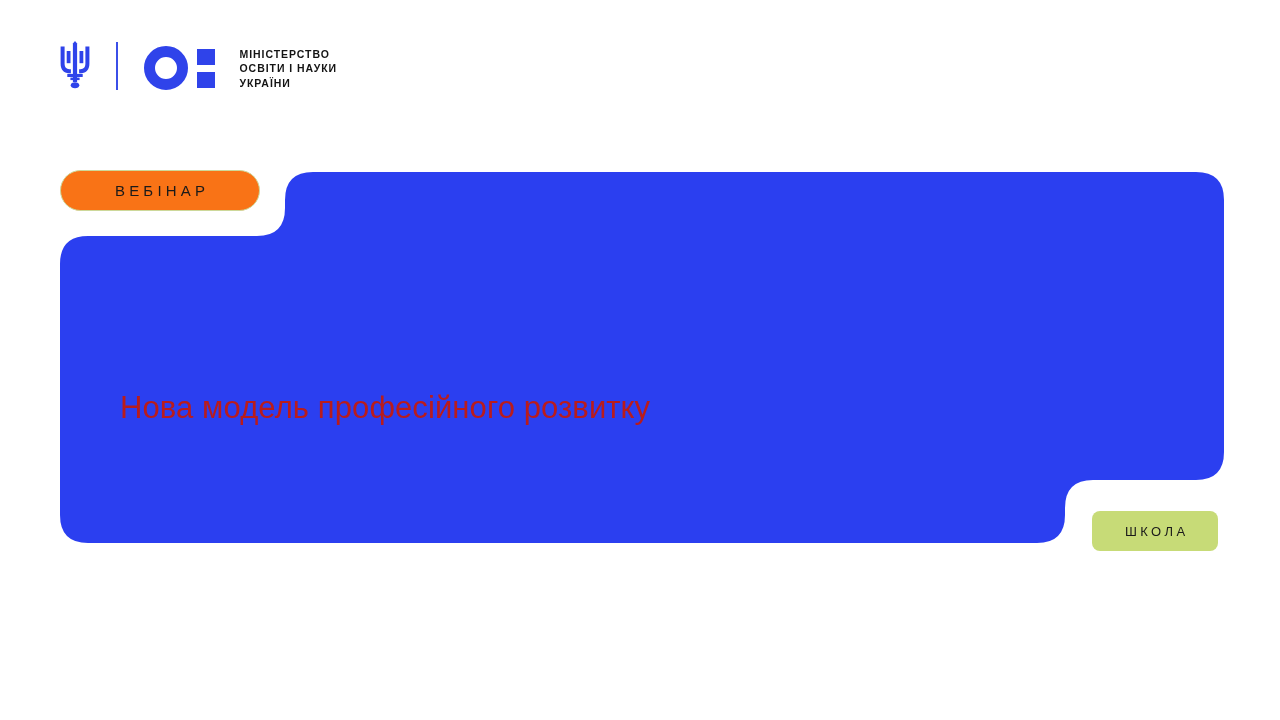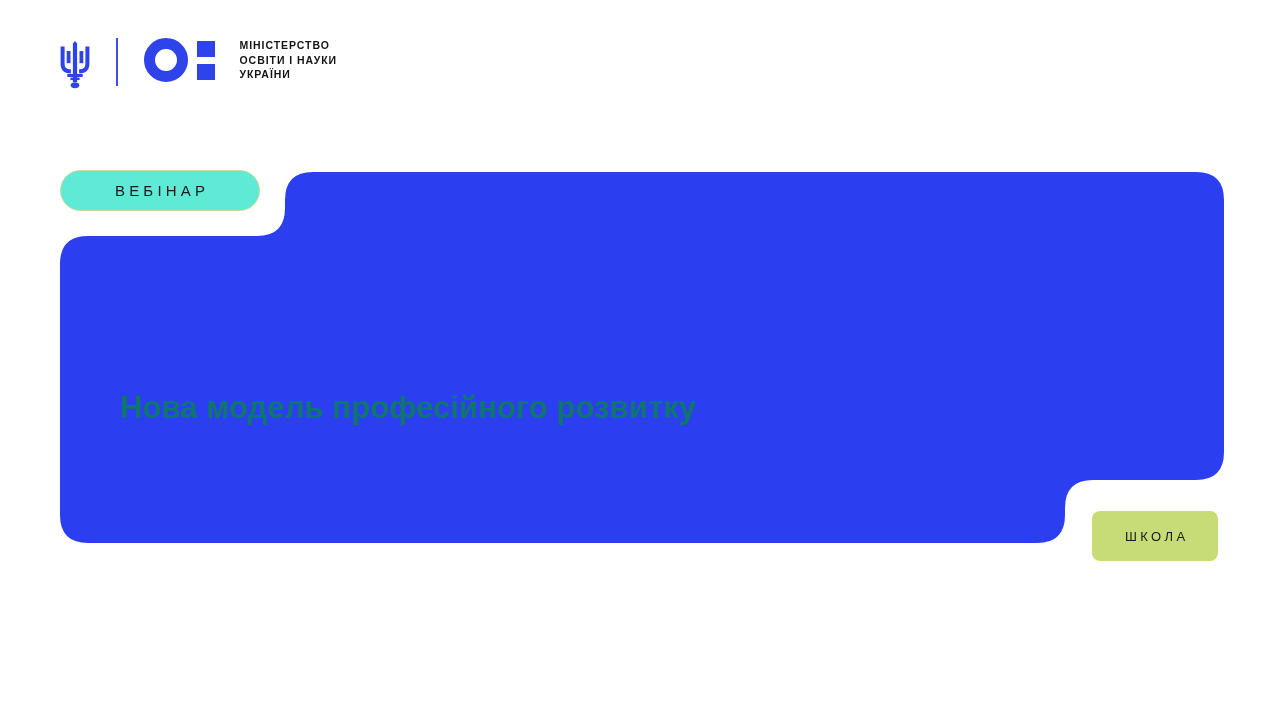--- a/index.html
+++ b/index.html
@@ -22,21 +22,21 @@
     inset: 0;
     background: #ffffff;
   }
 
   
   .logo-block {
     position: absolute;
     left: 58px;
     top: 38px;
     display: flex;
-    align-items: flex-start;
+    align-items: flex-end;
     gap: 12px;
   }
   .trident-wrap {
     width: 34px;
     height: 52px;
     display: block;
     flex: 0 0 auto;
   }
   .logo-divider {
     width: 1.5px;
@@ -99,39 +99,39 @@
   
   .tag-webinar {
     position: absolute;
     left: 60px;
     top: 170px;
     width: 200px;
     height: 41px;
     box-sizing: border-box;
     border: 1.4px solid #cdd89a;
     border-radius: 21px;
-    background: #5eead4;
+    background: #f97316;
     display: flex;
     align-items: center;
     justify-content: center;
     color: #1a1a1a;
     font-size: 15px;
     letter-spacing: 4.2px;
     text-indent: 4.2px;
     font-weight: 400;
     z-index: 5;
   }
 
   
   .tag-school {
     position: absolute;
     left: 1092px;
     top: 511px;
     width: 126px;
-    height: 50px;
+    height: 40px;
     box-sizing: border-box;
     border-radius: 8px;
     background: #c7db77;
     display: flex;
     align-items: center;
     justify-content: center;
     color: #1a1a1a;
     font-size: 13px;
     letter-spacing: 3.4px;
     text-indent: 3.4px;
@@ -151,23 +151,23 @@
     letter-spacing: -0.4px;
     line-height: 66px;
     white-space: nowrap;
     z-index: 4;
   }
   .subhead {
     position: absolute;
     left: 120px;
     top: 388px;
     width: 1000px;
-    color: #0f766e;
+    color: #b91c1c;
     font-size: 31px;
-    font-weight: 700;
+    font-weight: 400;
     letter-spacing: 0.1px;
     line-height: 40px;
     white-space: nowrap;
     z-index: 4;
   }
 </style>
 </head>
 <body>
 
 <div class="slide">

